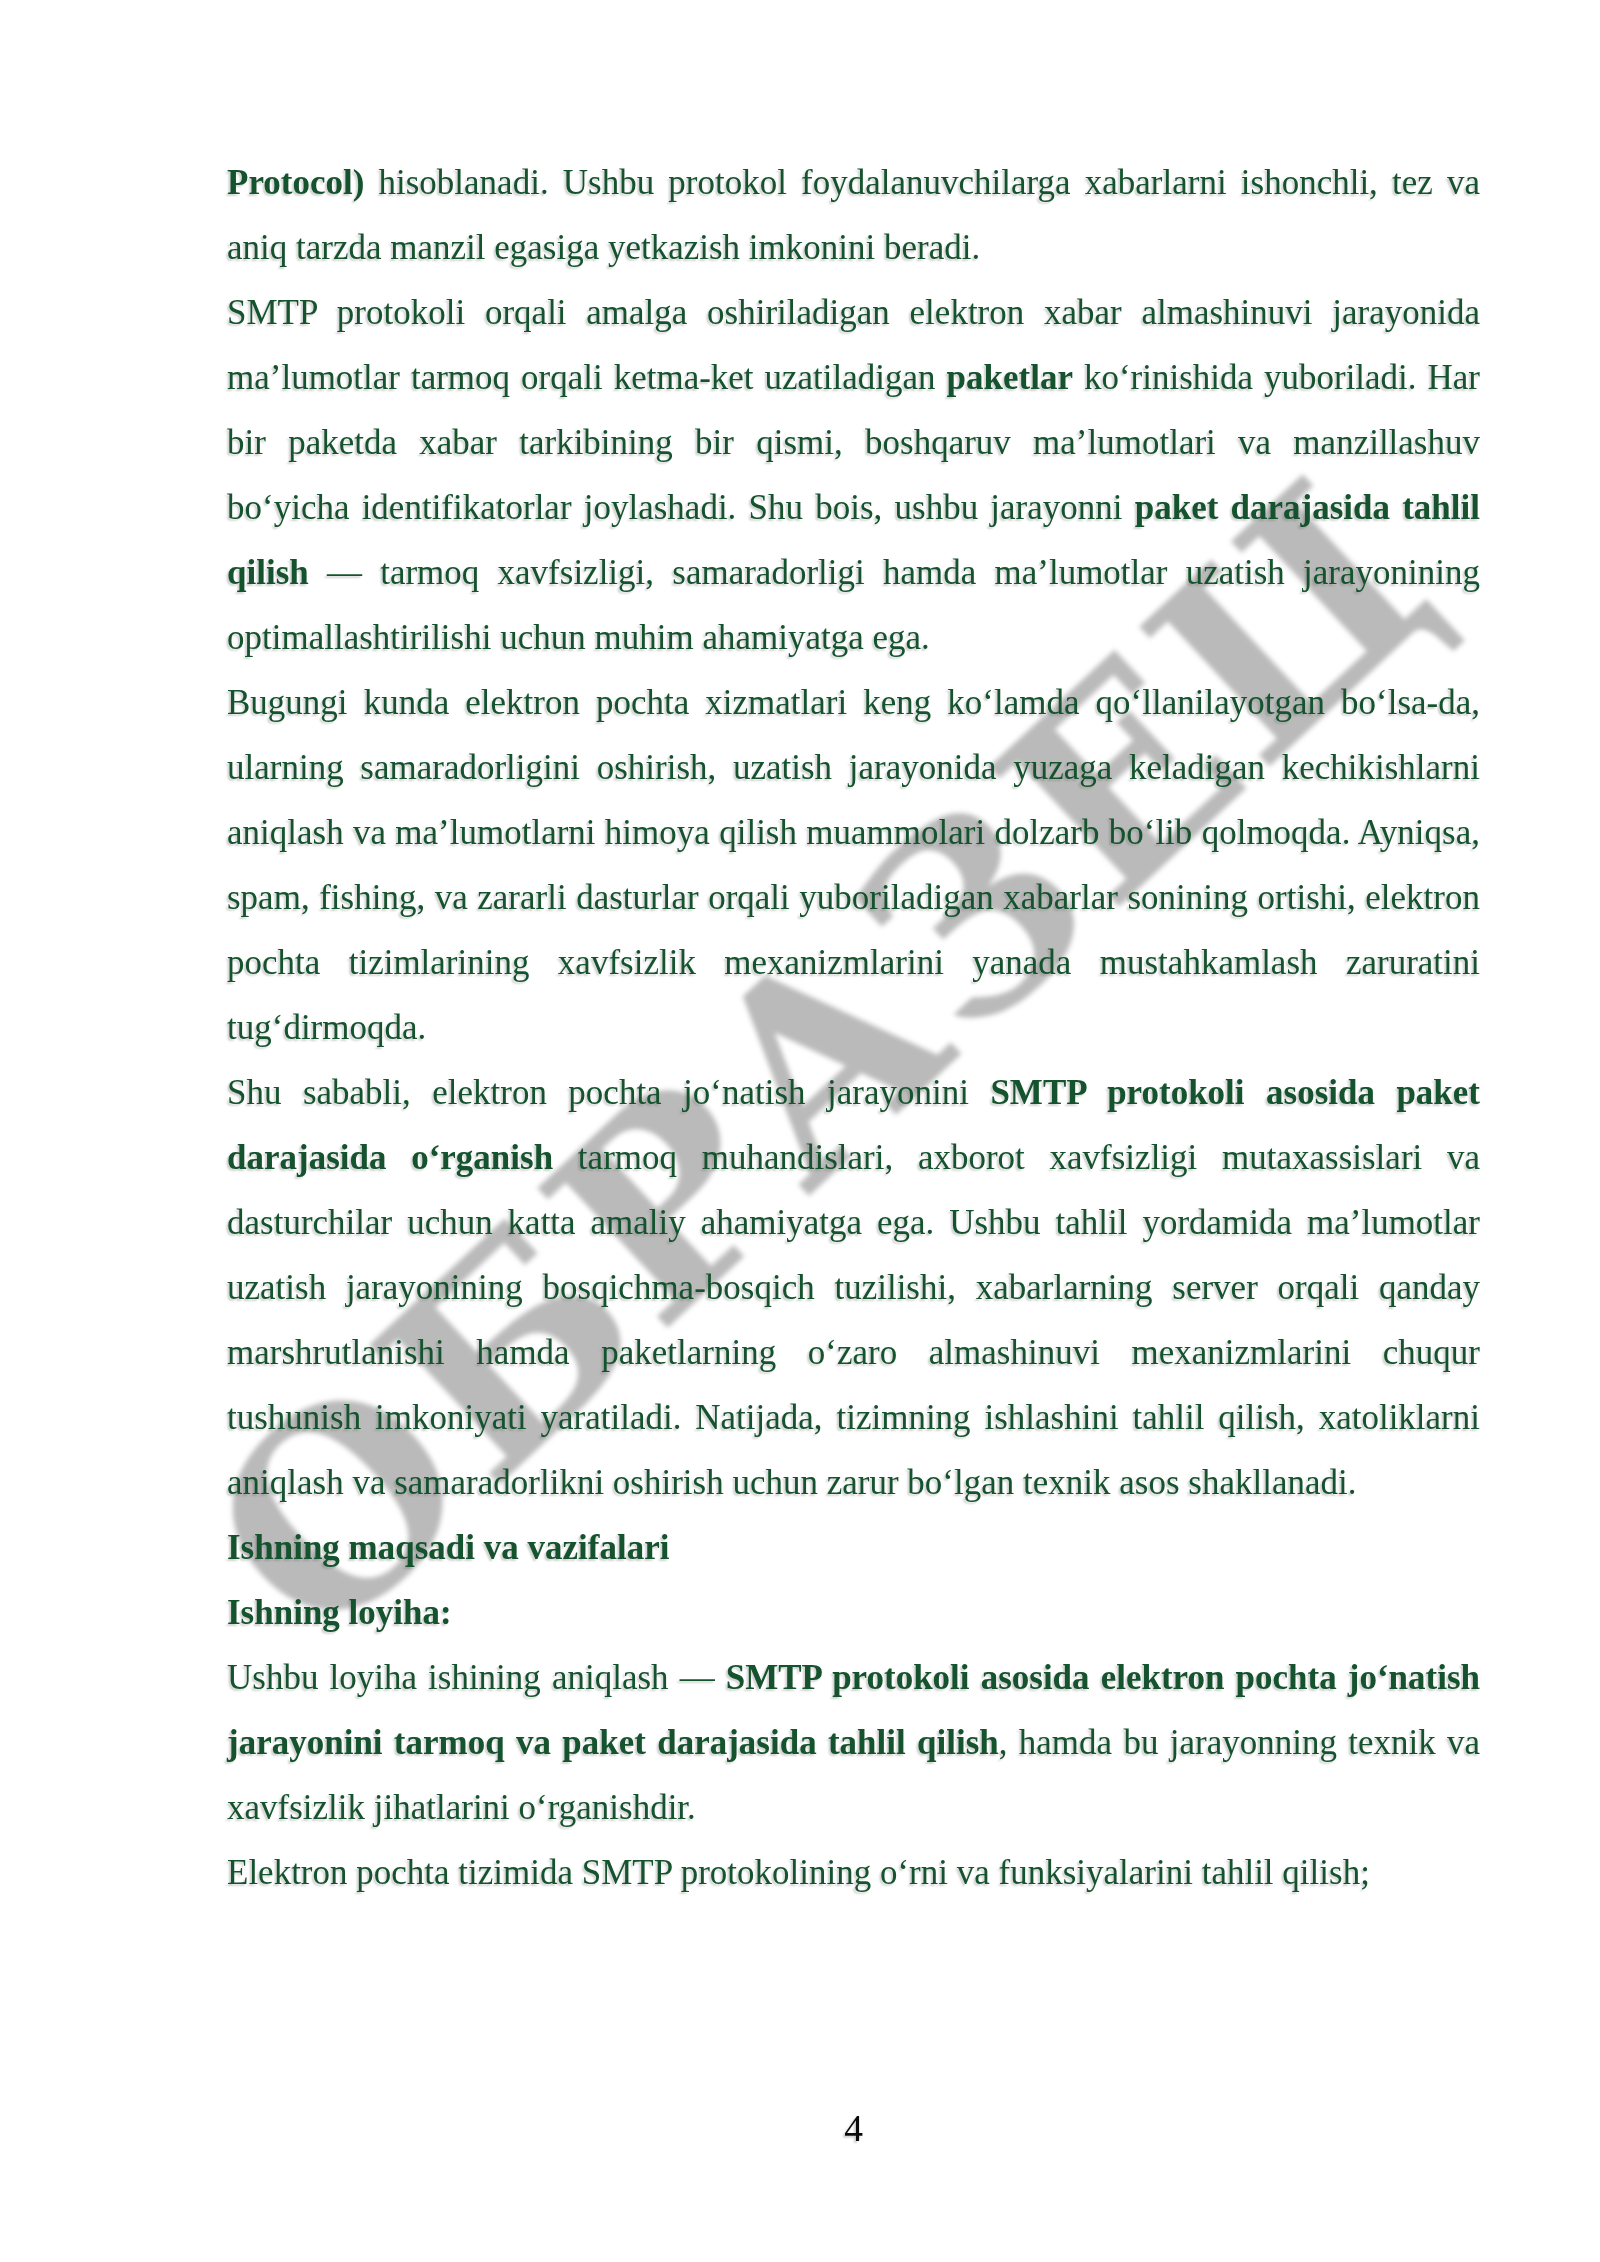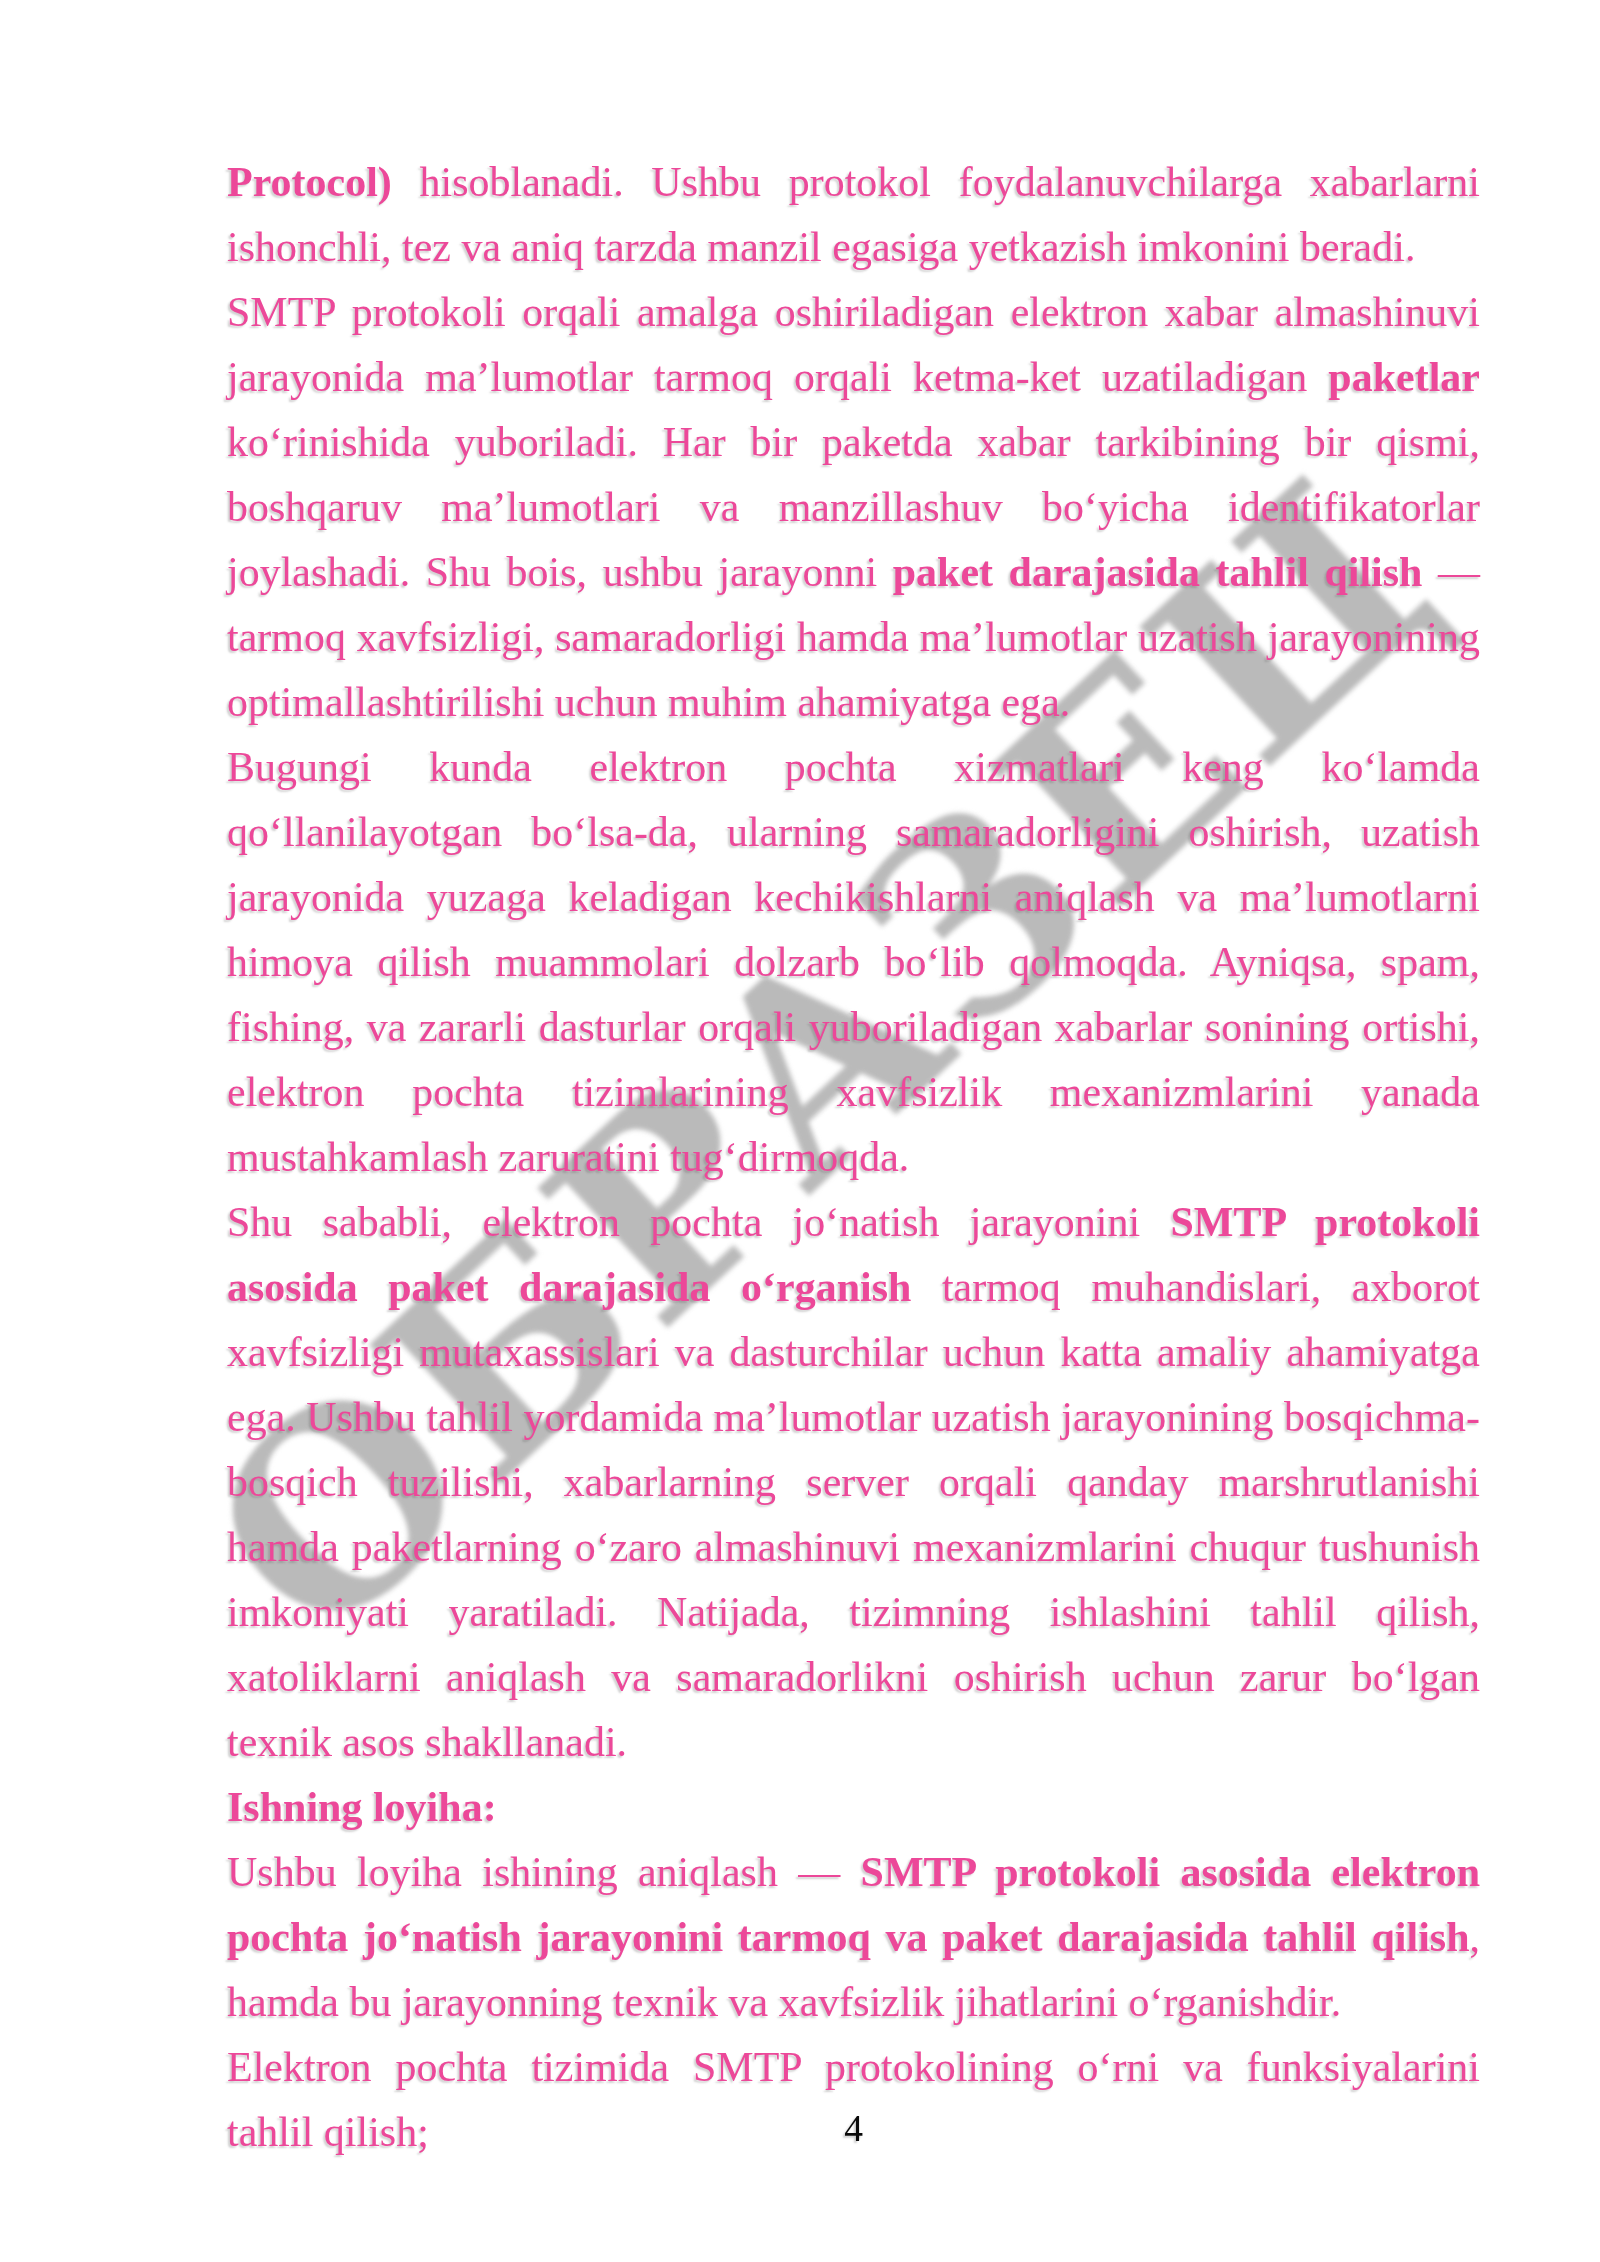--- a/index.html
+++ b/index.html
@@ -35,24 +35,24 @@
   }
   .content {
     position: absolute;
     left: 227px;
     top: 150px;
     width: 1253px;
     z-index: 2;
   }
   .content p {
     margin: 0;
-    font-size: 42px;
+    font-size: 35px;
     line-height: 65px;
     text-align: justify;
-    color: #ec4899;
+    color: #14532d;
     text-shadow: -2px 2px 2px rgba(95, 95, 95, 0.28);
   }
   .content p b {
     font-weight: 700;
   }
   .page-number {
     position: absolute;
     left: 227px;
     width: 1253px;
     top: 2096px;
@@ -68,19 +68,20 @@
 <body>
 
 <div class="page">
   <div class="watermark" style="color: rgb(186, 186, 186);">ОБРАЗЕЦ</div>
 
   <main class="content" id="doc-content">
       <p class="body"><b>Protocol)</b><span> hisoblanadi. Ushbu protokol foydalanuvchilarga xabarlarni ishonchli, tez va aniq tarzda manzil egasiga yetkazish imkonini beradi.</span></p>
       <p class="body"><span>SMTP protokoli orqali amalga oshiriladigan elektron xabar almashinuvi jarayonida ma’lumotlar tarmoq orqali ketma-ket uzatiladigan </span><b>paketlar</b><span> ko‘rinishida yuboriladi. Har bir paketda xabar tarkibining bir qismi, boshqaruv ma’lumotlari va manzillashuv bo‘yicha identifikatorlar joylashadi. Shu bois, ushbu jarayonni </span><b>paket darajasida tahlil qilish</b><span> — tarmoq xavfsizligi, samaradorligi hamda ma’lumotlar uzatish jarayonining optimallashtirilishi uchun muhim ahamiyatga ega.</span></p>
       <p class="body"><span>Bugungi kunda elektron pochta xizmatlari keng ko‘lamda qo‘llanilayotgan bo‘lsa-da, ularning samaradorligini oshirish, uzatish jarayonida yuzaga keladigan kechikishlarni aniqlash va ma’lumotlarni himoya qilish muammolari dolzarb bo‘lib qolmoqda. Ayniqsa, spam, fishing, va zararli dasturlar orqali yuboriladigan xabarlar sonining ortishi, elektron pochta tizimlarining xavfsizlik mexanizmlarini yanada mustahkamlash zaruratini tug‘dirmoqda.</span></p>
       <p class="body"><span>Shu sababli, elektron pochta jo‘natish jarayonini </span><b>SMTP protokoli asosida paket darajasida o‘rganish</b><span> tarmoq muhandislari, axborot xavfsizligi mutaxassislari va dasturchilar uchun katta amaliy ahamiyatga ega. Ushbu tahlil yordamida ma’lumotlar uzatish jarayonining bosqichma-bosqich tuzilishi, xabarlarning server orqali qanday marshrutlanishi hamda paketlarning o‘zaro almashinuvi mexanizmlarini chuqur tushunish imkoniyati yaratiladi. Natijada, tizimning ishlashini tahlil qilish, xatoliklarni aniqlash va samaradorlikni oshirish uchun zarur bo‘lgan texnik asos shakllanadi.</span></p>
+      <p class="heading"><b>Ishning maqsadi va vazifalari</b></p>
       <p class="heading"><b>Ishning loyiha:</b></p>
       <p class="body"><span>Ushbu loyiha ishining aniqlash — </span><b>SMTP protokoli asosida elektron pochta jo‘natish jarayonini tarmoq va paket darajasida tahlil qilish</b><span>, hamda bu jarayonning texnik va xavfsizlik jihatlarini o‘rganishdir.</span></p>
       <p class="body"><span>Elektron pochta tizimida SMTP protokolining o‘rni va funksiyalarini tahlil qilish;</span></p>
     </main>
 
   <div class="page-number">4</div>
 </div>
 
 </body></html>

